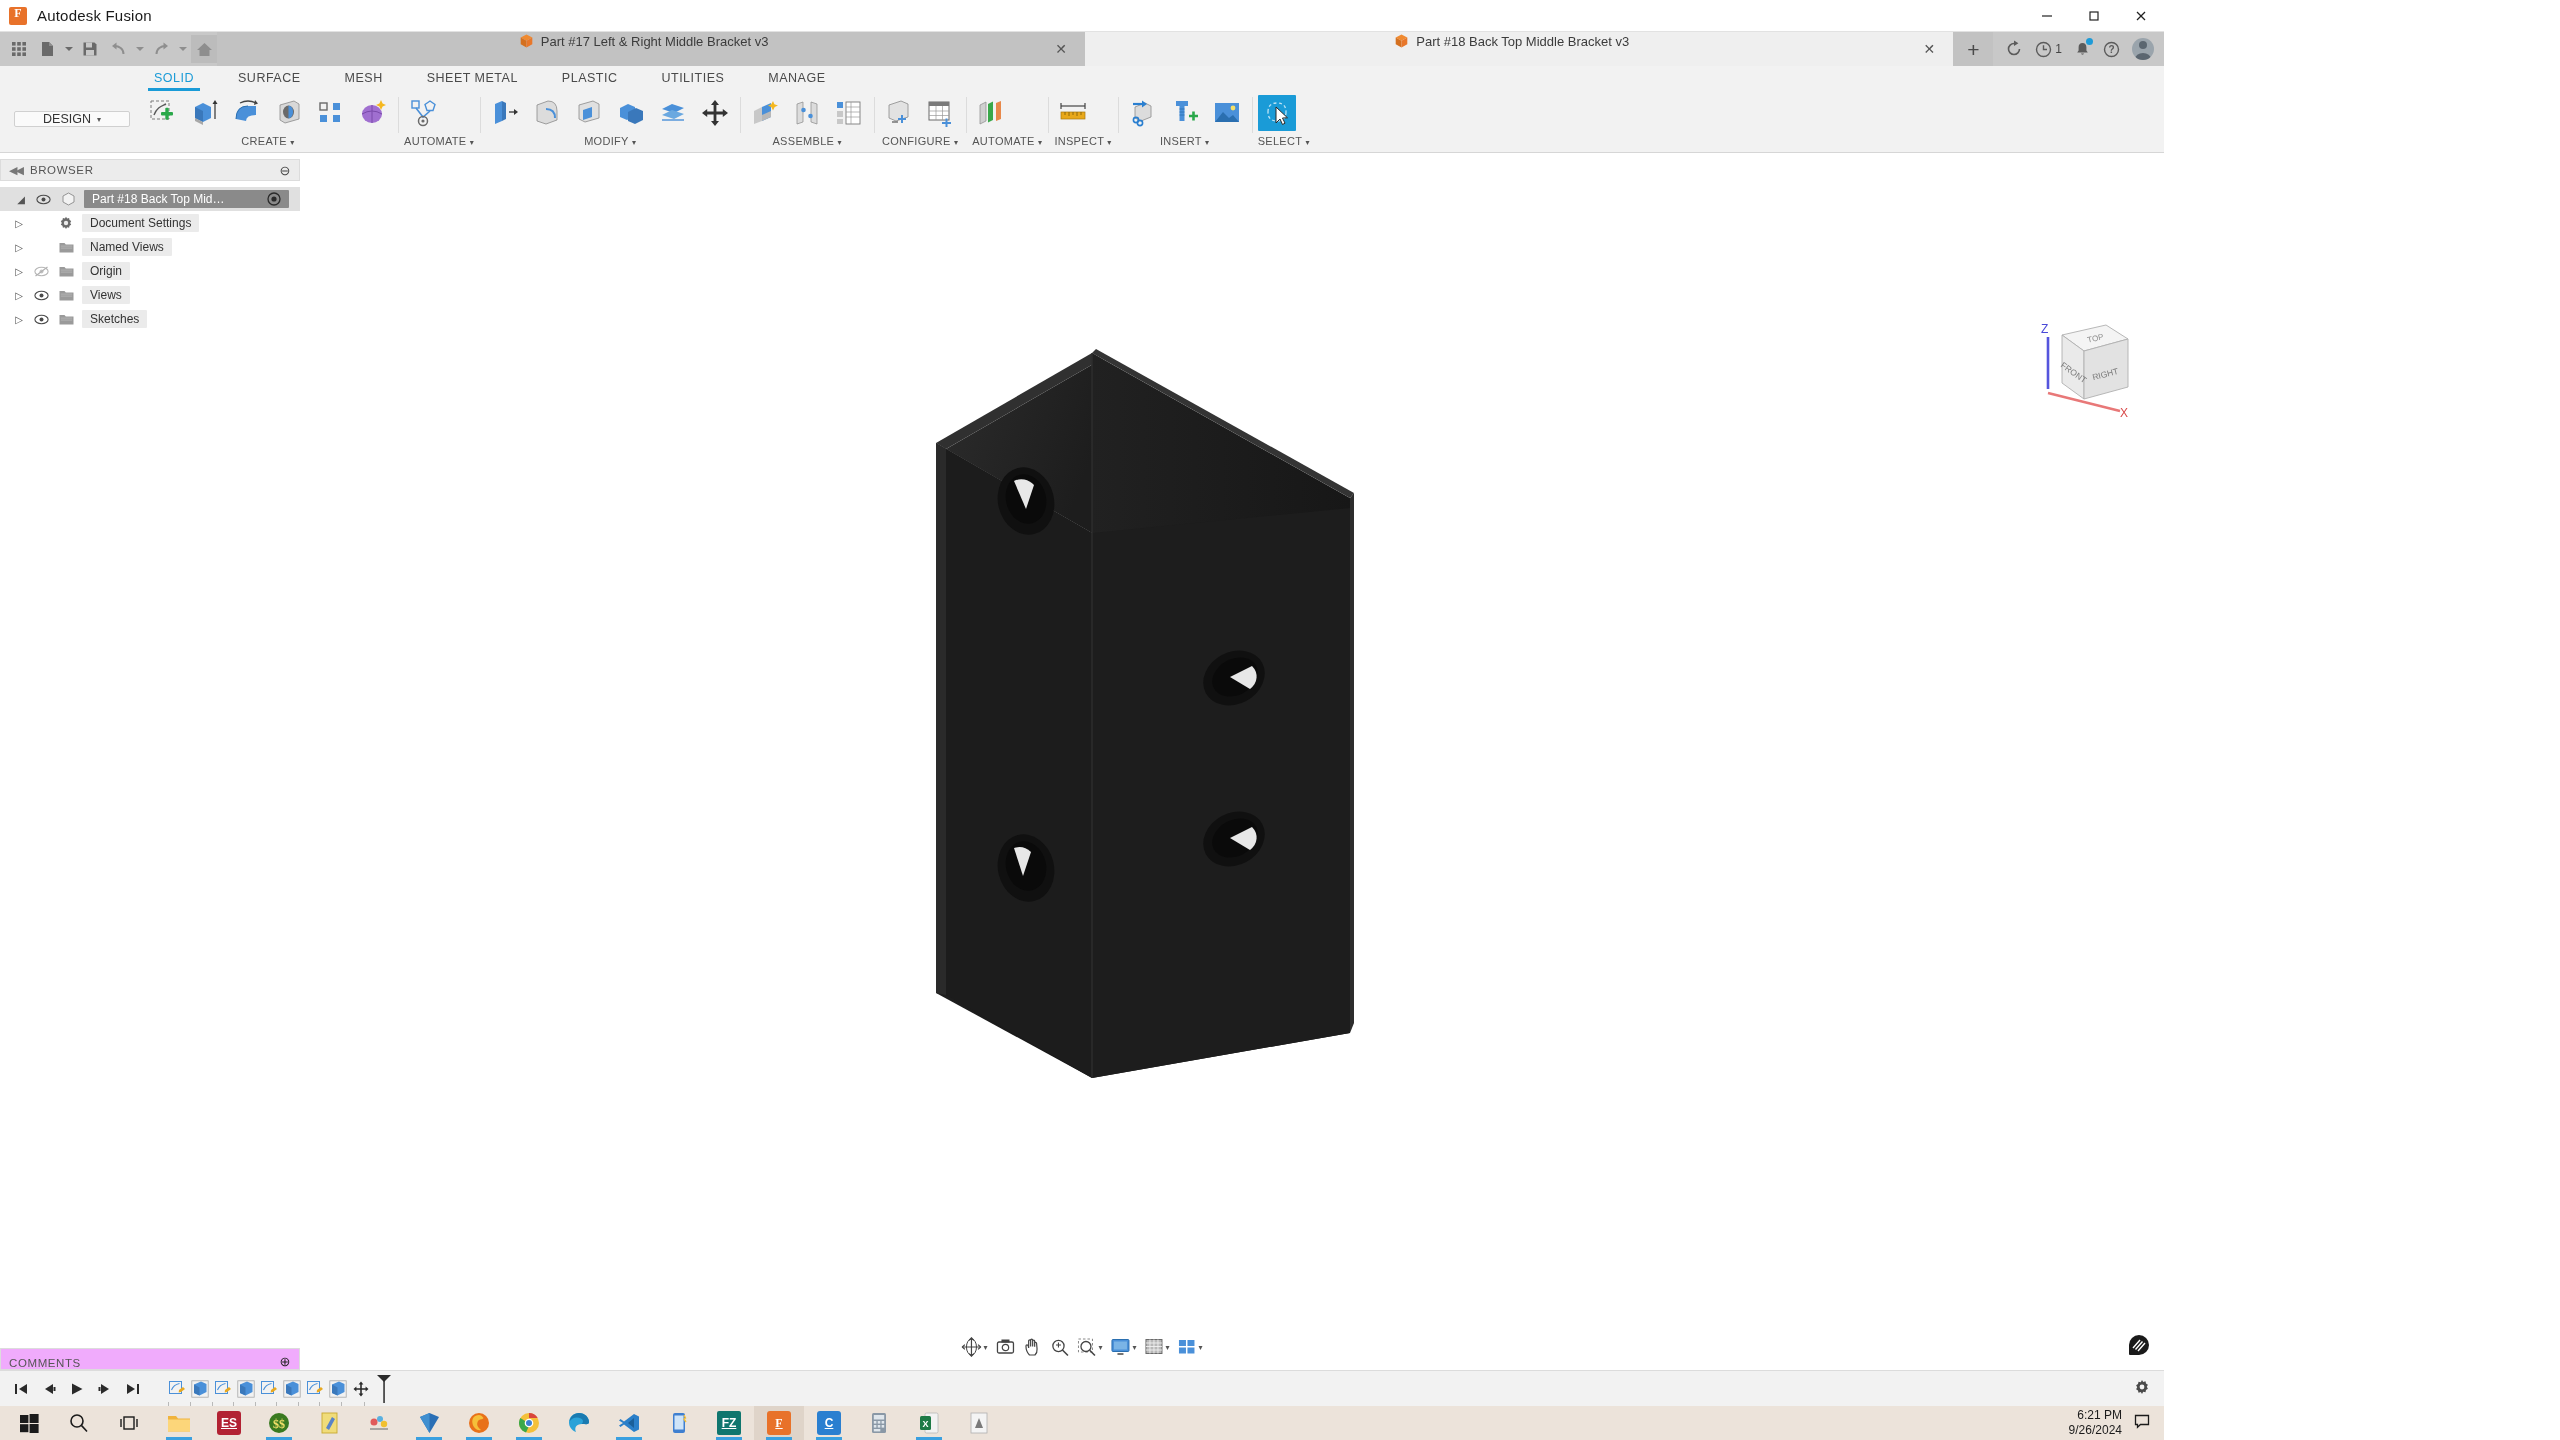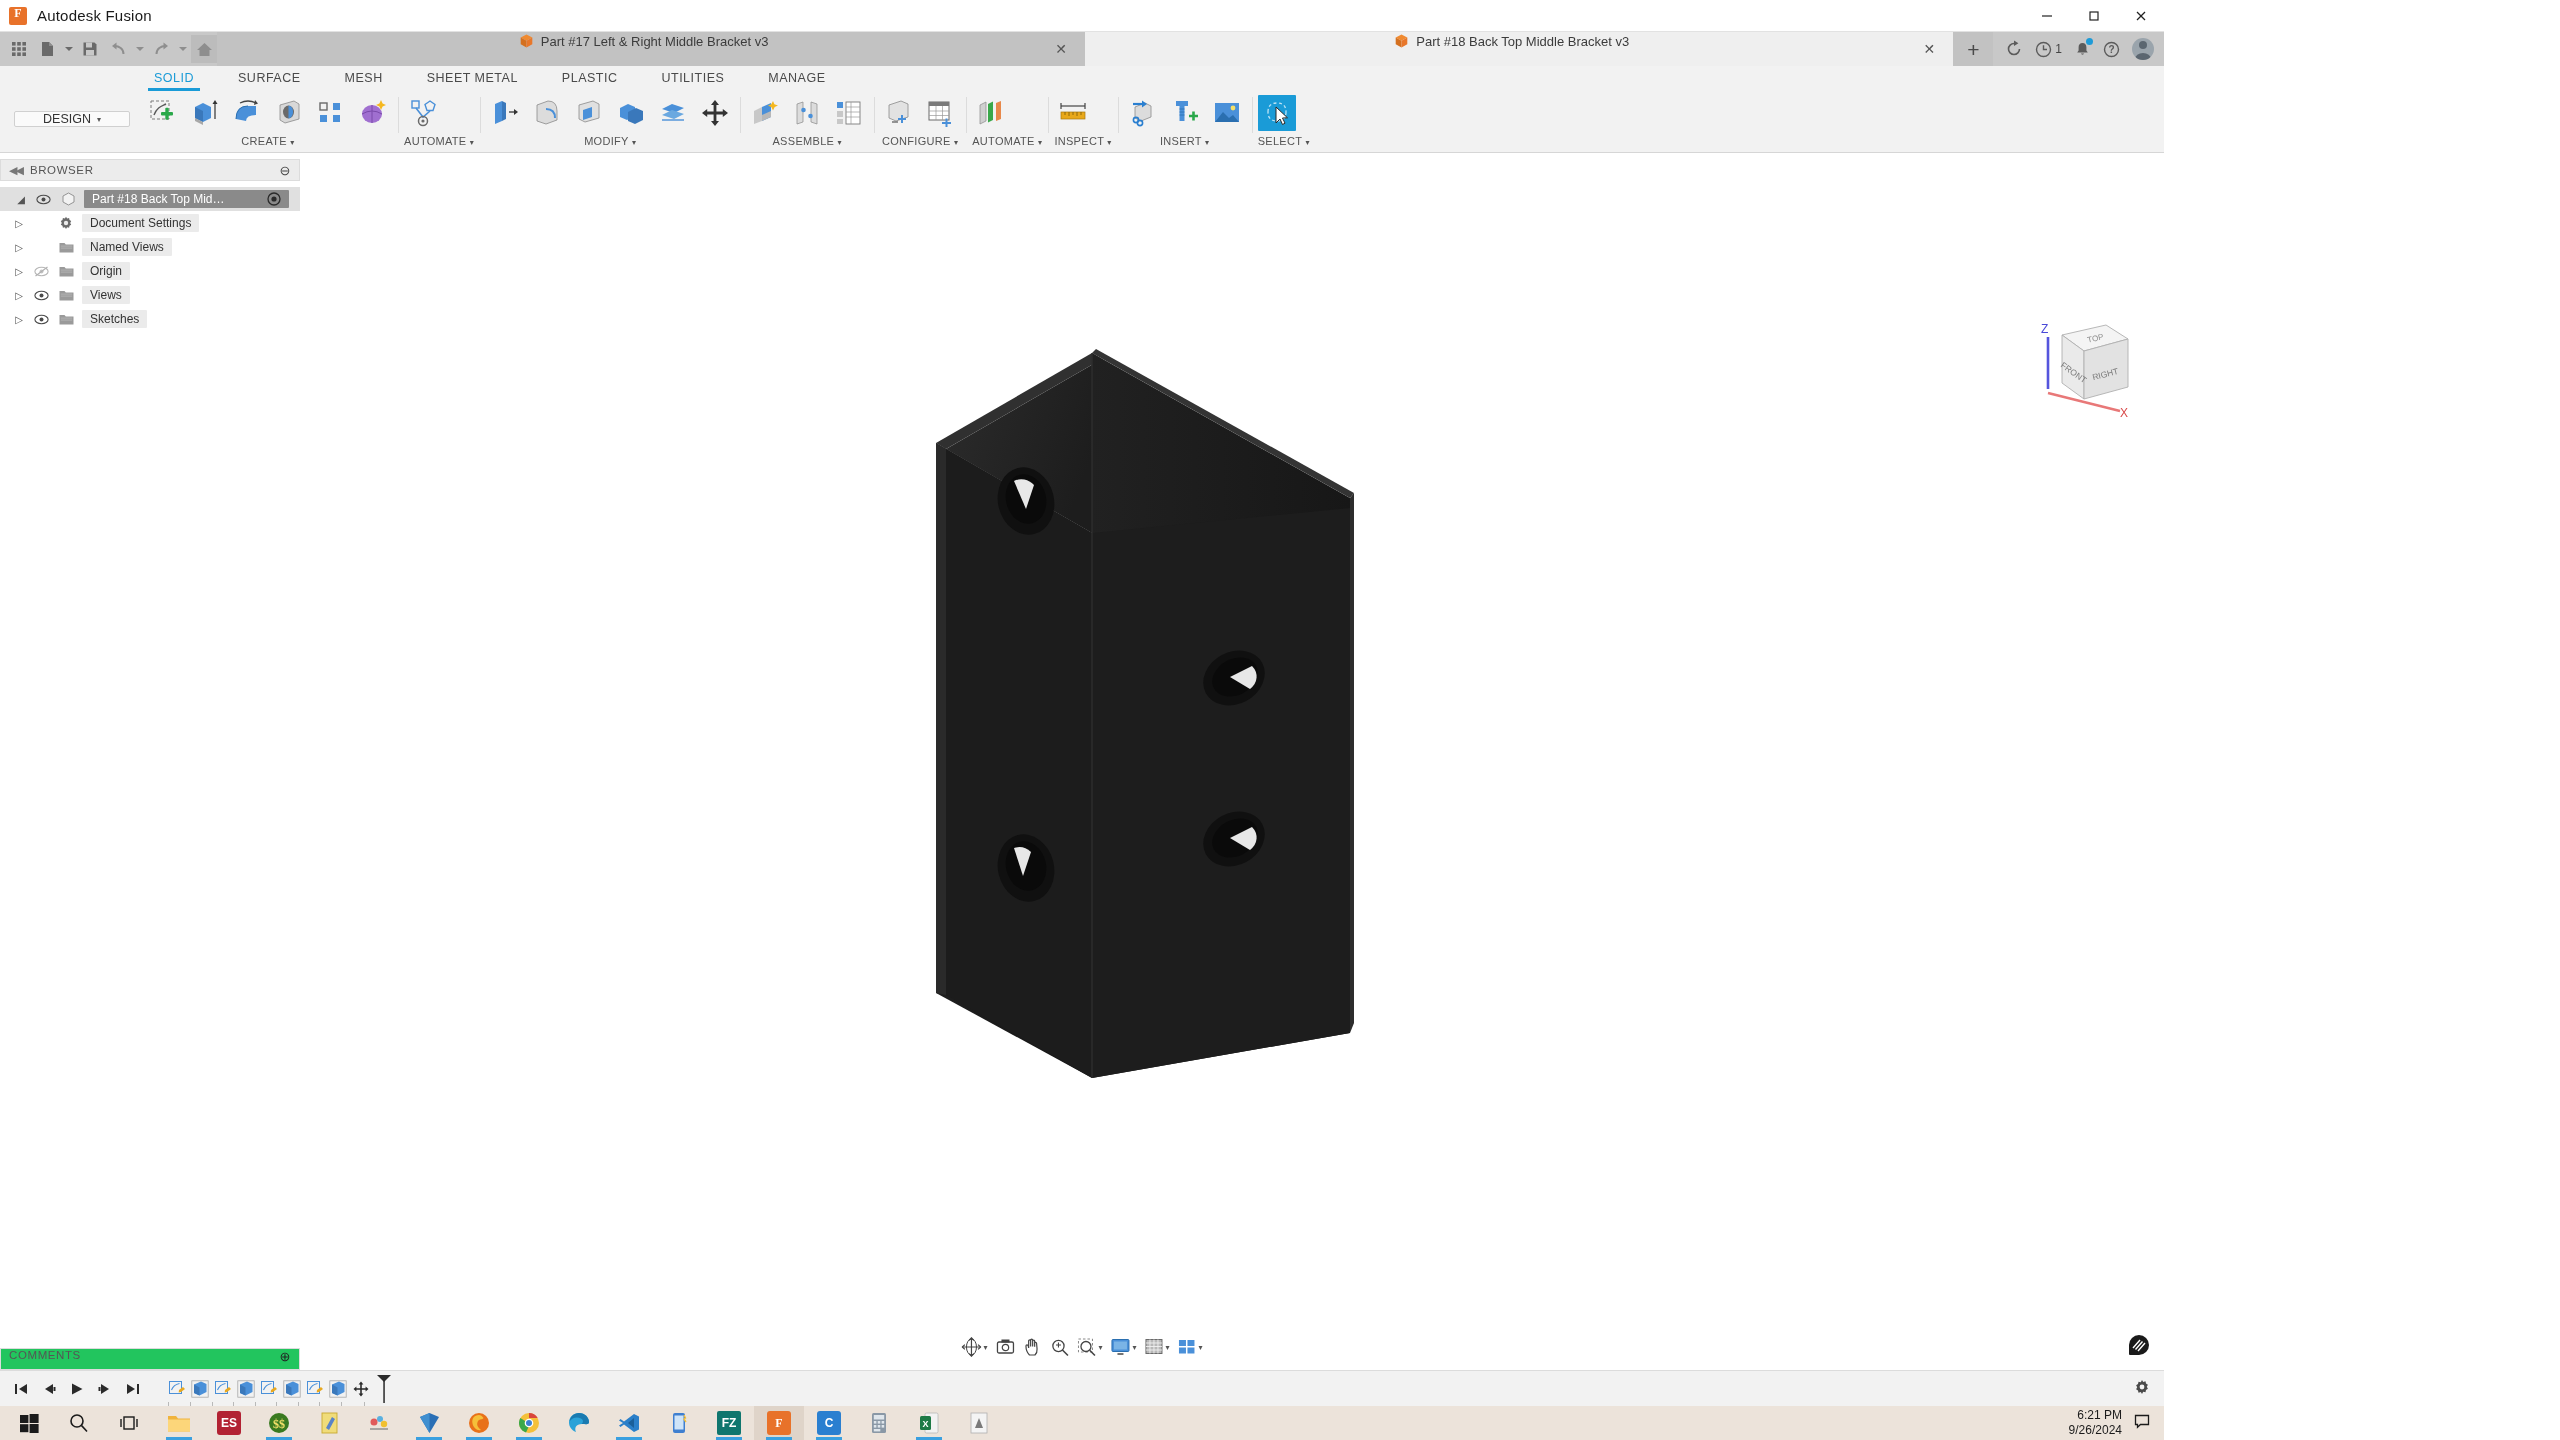--- a/index.html
+++ b/index.html
@@ -166,21 +166,21 @@
   .navbtn { display: flex; align-items: center; gap: 2px; padding: 0 3px; height: 26px; }
   .navbtn svg { display: block; }
 
   .viewbadge {
     position: absolute; right: 14px; bottom: 14px; width: 22px; height: 22px;
   }
 
   
   .comments {
     position: absolute; left: 0; bottom: 0; width: 300px; height: 22px;
-    background: #22c55e; border: 1px solid #dcdcdc; display: flex; align-items: flex-start;
+    background: #f0abfc; border: 1px solid #dcdcdc; display: flex; align-items: flex-end;
     padding: 0 8px; font-size: 11.5px; color: #555; letter-spacing: .6px; z-index: 6; margin-top: 26px;
   }
   .comments .hadd { margin-left: auto; color: #222; font-size: 13px; }
 
   
   .timeline {
     height: 36px; background: #f2f2f2; border-top: 1px solid #dcdcdc;
     display: flex; align-items: center; padding-left: 8px; gap: 2px; flex: none; position: relative;
   }
   .tlbtn { width: 26px; height: 26px; display: flex; align-items: center; justify-content: center; color: #333; }
@@ -201,21 +201,21 @@
     height: 34px; background: #ece3da; display: flex; align-items: center;
     flex: none; position: relative; padding-left: 4px;
   }
   .tsk { width: 50px; height: 34px; display: flex; align-items: center; justify-content: center; position: relative; }
   .tsk.running::after {
     content: ""; position: absolute; bottom: 0; left: 12px; right: 12px; height: 3px; background: #3aa0e0;
   }
   .tsk.active { background: #dfd4c9; }
   .tsk .glyph {
     width: 24px; height: 24px; display: flex; align-items: center; justify-content: center;
-    border-radius: 3px; font-size: 12px; font-weight: bold; color: #fff;
+    border-radius: 3px; font-size: 12px; font-weight: bold; color: #fff; text-decoration: underline;
   }
   .tray { position: absolute; right: 0; display: flex; align-items: center; gap: 12px; padding-right: 14px; }
   .clock { text-align: right; font-size: 12px; color: #1b1b1b; line-height: 15px; }
   .trayicon { color: #333; }
 </style>
 </head>
 <body>
 
 <div class="app">
 

